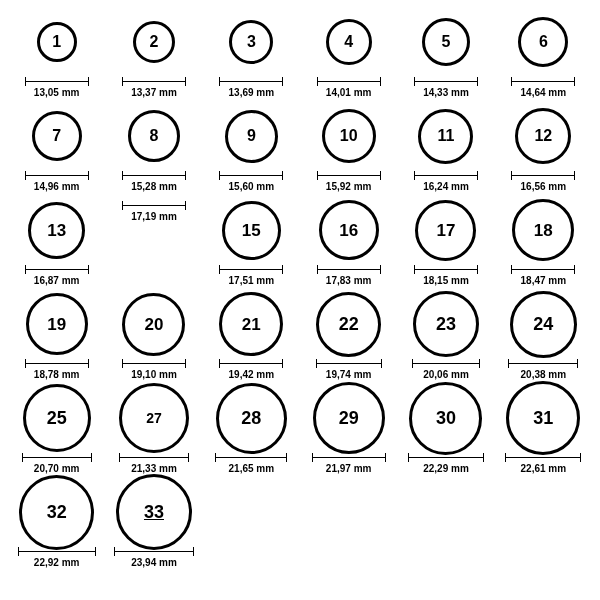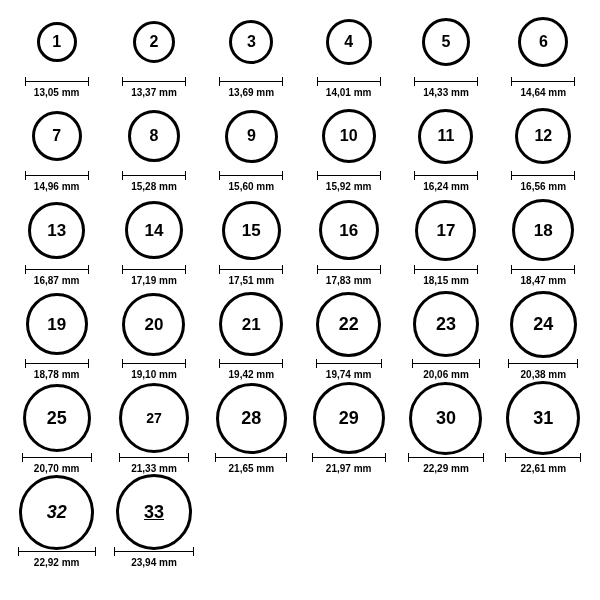--- a/index.html
+++ b/index.html
@@ -258,25 +258,20 @@
           </div>
         </div>
         <div class="measure" style="width: 64px;">
           <div class="bar"></div>
           <div class="tick-left"></div>
           <div class="tick-right"></div>
         </div>
         <div class="mm-label">16,87 mm</div>
       </div>
       <div class="ring-cell">
-        <div class="ring-circle-wrap">
-          <div class="ring-circle" style="width: 58px; height: 58px;">
-            <span class="ring-size" style="font-size: 17px;">14</span>
-          </div>
-        </div>
         <div class="measure" style="width: 64px;">
           <div class="bar"></div>
           <div class="tick-left"></div>
           <div class="tick-right"></div>
         </div>
         <div class="mm-label">17,19 mm</div>
       </div>
       <div class="ring-cell">
         <div class="ring-circle-wrap">
           <div class="ring-circle" style="width: 59px; height: 59px;">
@@ -481,21 +476,21 @@
         <div class="measure" style="width: 76px;">
           <div class="bar"></div>
           <div class="tick-left"></div>
           <div class="tick-right"></div>
         </div>
         <div class="mm-label">22,61 mm</div>
       </div>
       <div class="ring-cell">
         <div class="ring-circle-wrap">
           <div class="ring-circle" style="width: 75px; height: 75px;">
-            <span class="ring-size" style="font-size: 18px; font-style: italic;">32</span>
+            <span class="ring-size" style="font-size: 18px;">32</span>
           </div>
         </div>
         <div class="measure" style="width: 78px;">
           <div class="bar"></div>
           <div class="tick-left"></div>
           <div class="tick-right"></div>
         </div>
         <div class="mm-label">22,92 mm</div>
       </div>
       <div class="ring-cell">

